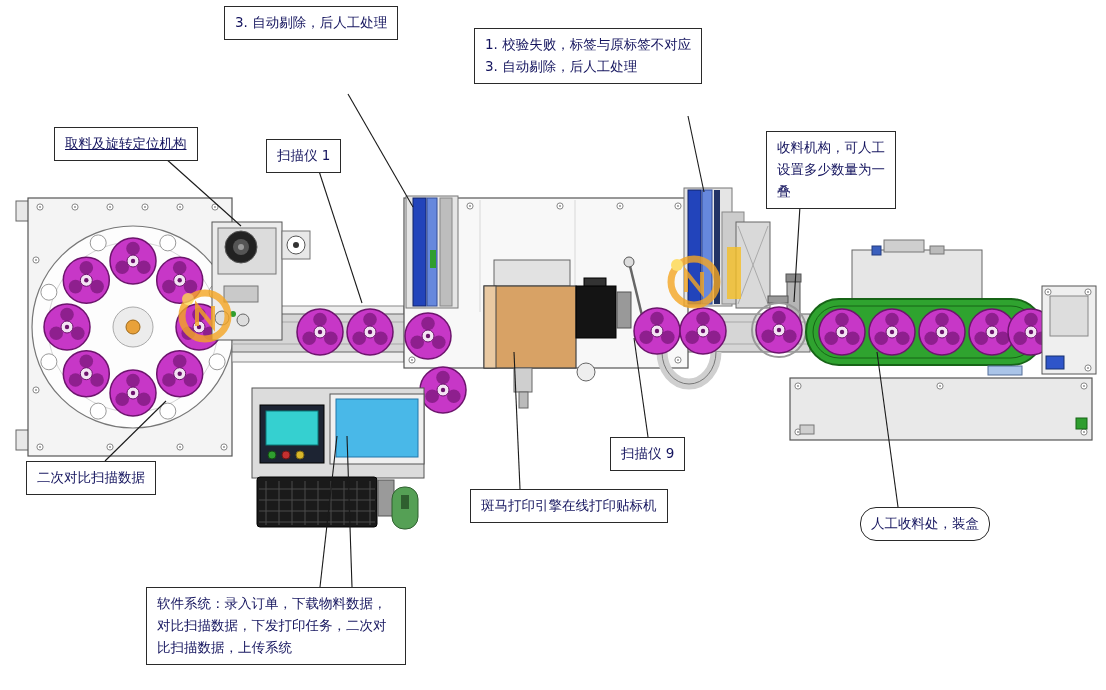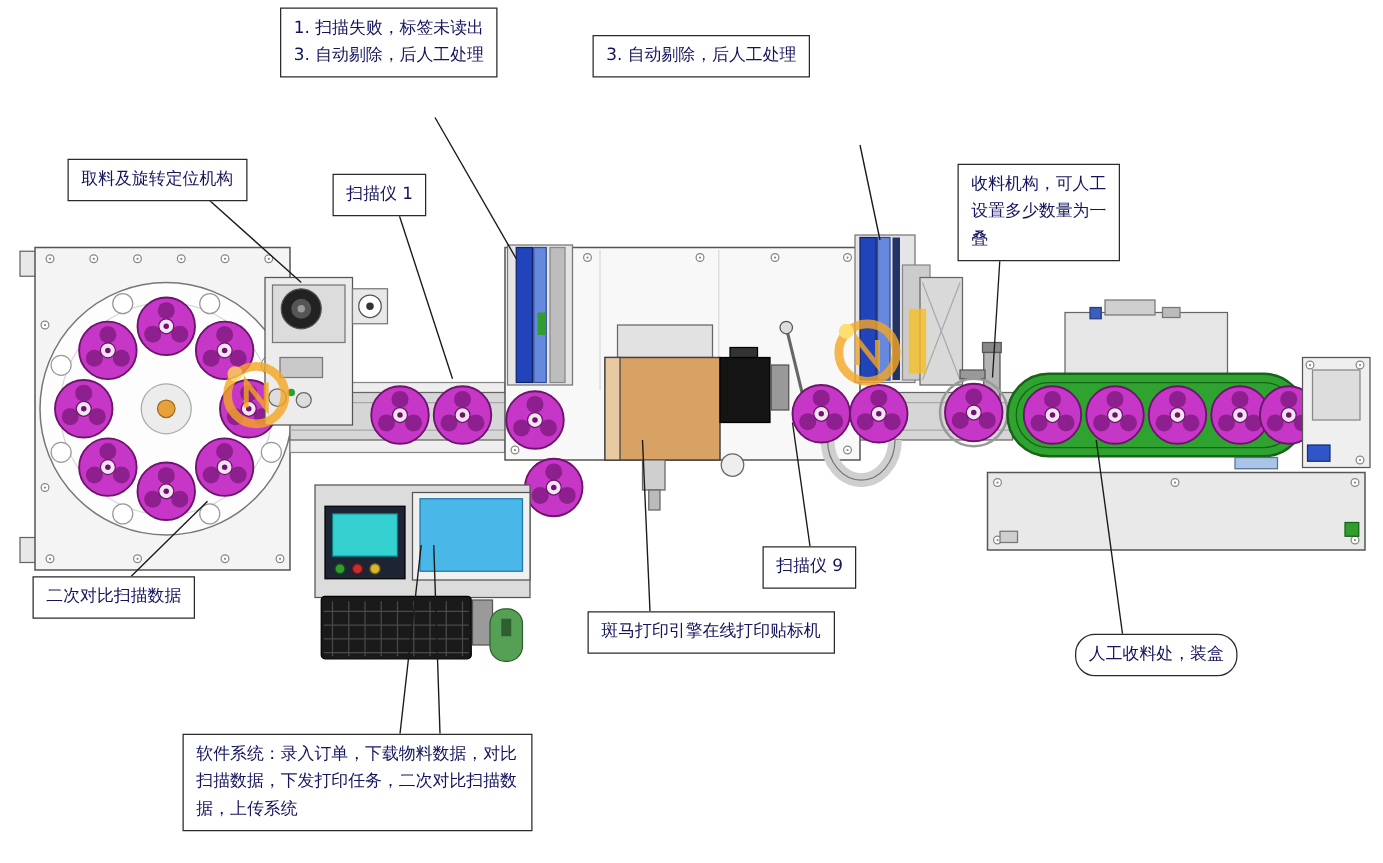--- a/index.html
+++ b/index.html
@@ -259,35 +259,35 @@
     <line x1="105" y1="461" x2="166" y2="401"></line>
     <line x1="648" y1="437" x2="634" y2="338"></line>
     <line x1="520" y1="489" x2="514" y2="352"></line>
     <line x1="898" y1="507" x2="877" y2="352"></line>
     <line x1="320" y1="587" x2="337" y2="436"></line>
     <line x1="352" y1="587" x2="347" y2="436"></line>
   </g>
 </svg>
 
 <div class="callout" style="left:224px; top:6px;">
-  <span class="ln">1. 扫描失败，标签未读出</span>
   <span class="ln">3. 自动剔除，后人工处理</span>
 </div>
 
 <div class="callout" style="left:474px; top:28px;">
+  <span class="ln">1. 校验失败，标签与原标签不对应</span>
   <span class="ln">3. 自动剔除，后人工处理</span>
 </div>
 
-<div class="callout" style="left:54px; top:127px;">取料及旋转定位机构</div>
+<div class="callout" style="left:54px; top:127px;text-decoration:underline;">取料及旋转定位机构</div>
 
 <div class="callout" style="left:266px; top:139px;">扫描仪 1</div>
 
 <div class="callout wrap" style="left:766px; top:131px; width:130px;">收料机构，可人工设置多少数量为一叠</div>
 
 <div class="callout" style="left:26px; top:461px;">二次对比扫描数据</div>
 
 <div class="callout" style="left:610px; top:437px;">扫描仪 9</div>
 
 <div class="callout" style="left:470px; top:489px;">斑马打印引擎在线打印贴标机</div>
 
 <div class="callout" style="left:860px; top:507px;border-radius:16px;">人工收料处，装盒</div>
 
-<div class="callout wrap" style="left:146px; top:587px; width:280px;">软件系统：录入订单，下载物料数据，对比扫描数据，下发打印任务，二次对比扫描数据，上传系统</div>
+<div class="callout wrap" style="left:146px; top:587px; width:260px;">软件系统：录入订单，下载物料数据，对比扫描数据，下发打印任务，二次对比扫描数据，上传系统</div>
 
 </body></html>

